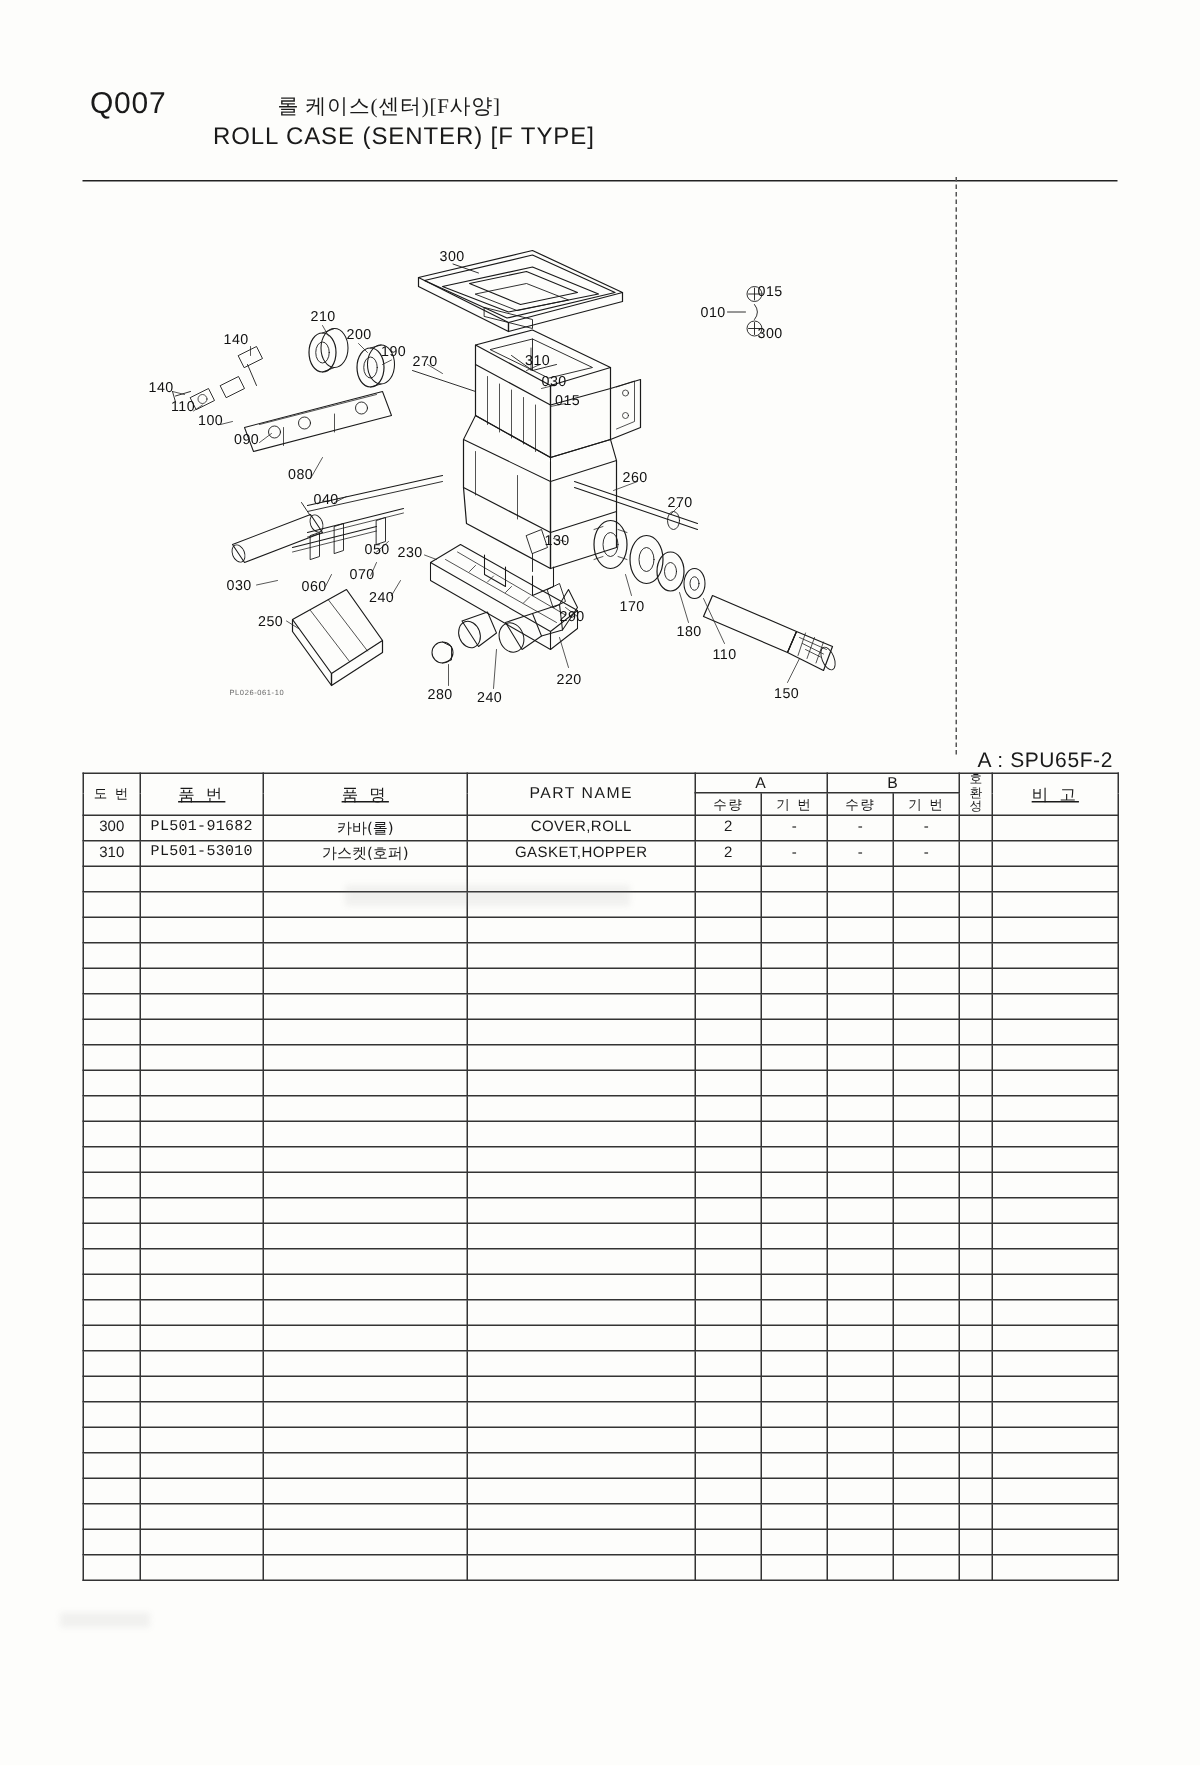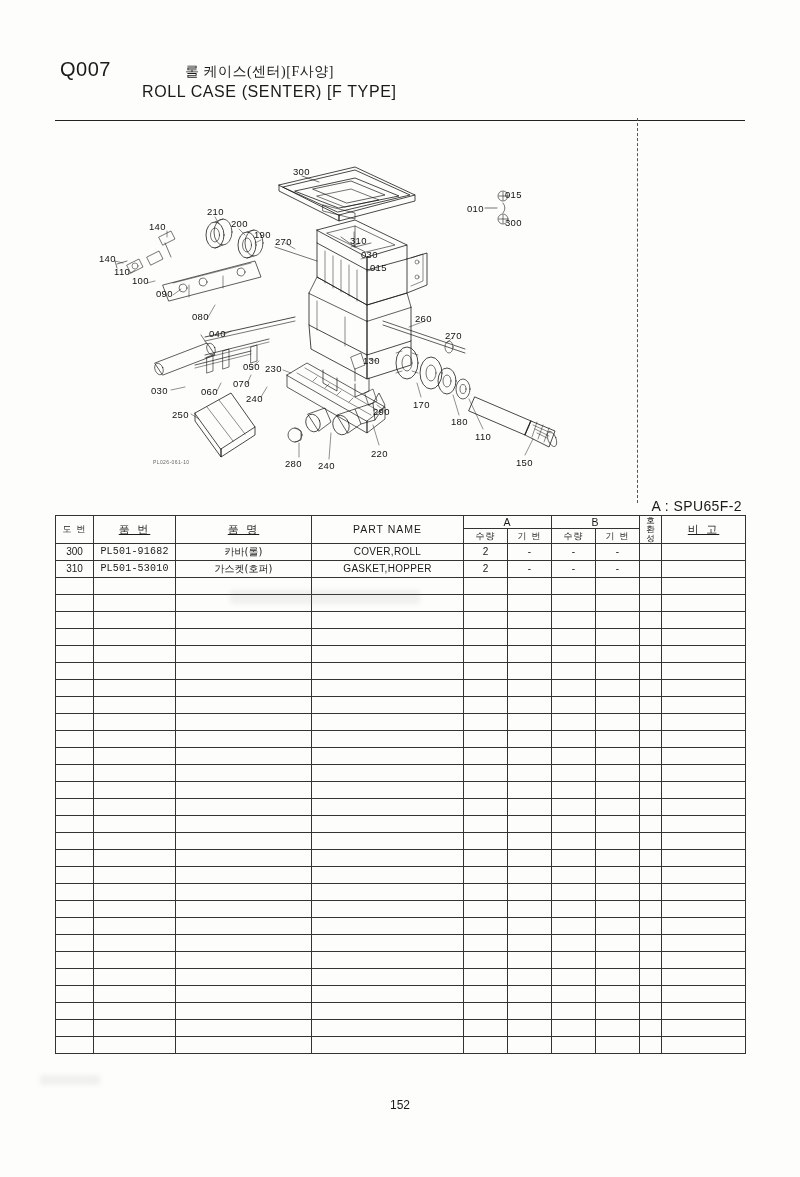--- a/index.html
+++ b/index.html
@@ -865,17 +865,16 @@
             <td>&nbsp;</td>
             <td>&nbsp;</td>
             <td>&nbsp;</td>
             <td>&nbsp;</td>
           </tr>
         </tbody>
     </table>
   </div>
 
 
-  <div class="pagenum">152</div>
 
   <div class="smudge" style="left:230px;top:590px;width:190px;height:14px;"></div>
   <div class="smudge" style="left:40px;top:1075px;width:60px;height:10px;"></div>
 </div>
 
 </body></html>

